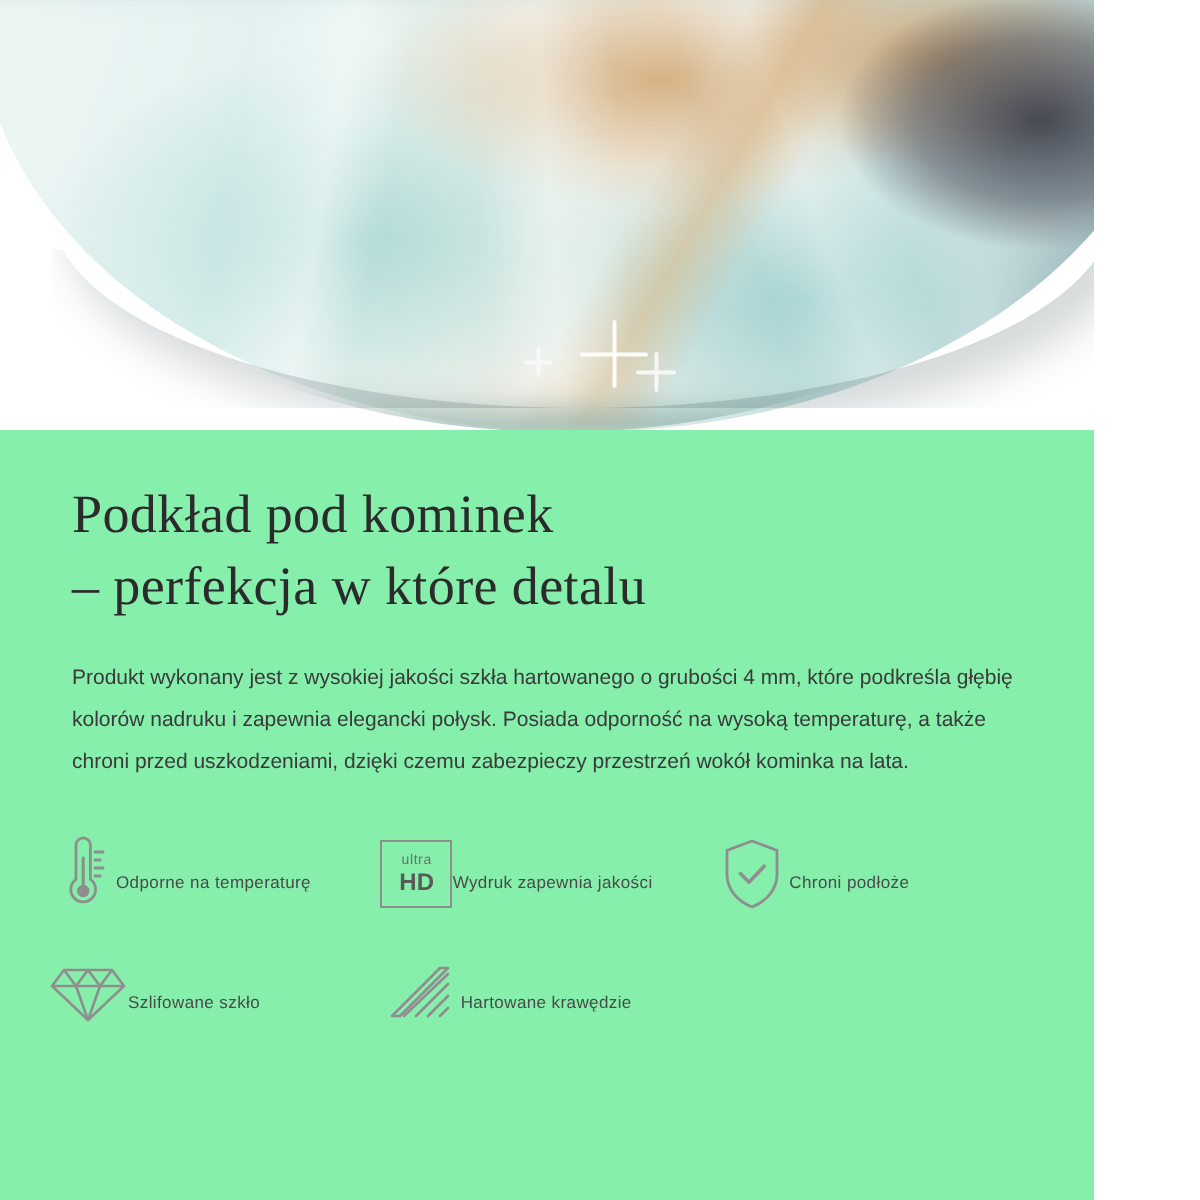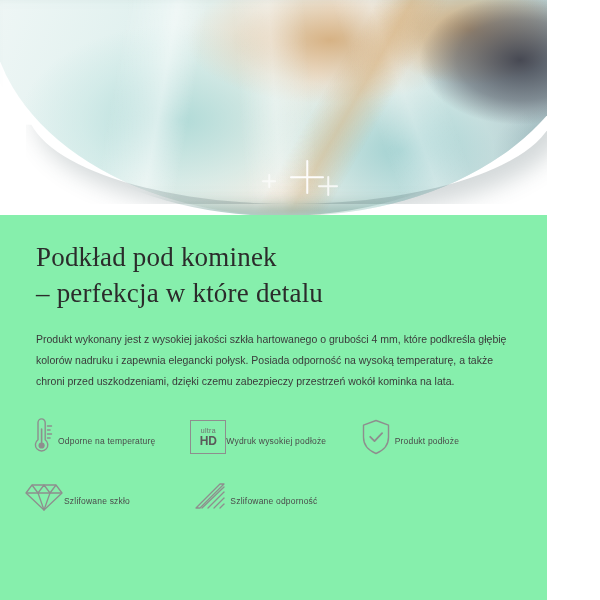--- a/index.html
+++ b/index.html
@@ -211,31 +211,31 @@
       <div class="feature-label">Odporne na temperaturę</div>
     </div>
 
     <div class="feature">
       <div class="feature-icon">
         <div class="ultrahd">
           <span class="u1">ultra</span>
           <span class="u2">HD</span>
         </div>
       </div>
-      <div class="feature-label">Wydruk wysokiej podłoże</div>
+      <div class="feature-label">Wydruk zapewnia jakości</div>
     </div>
 
     <div class="feature">
       <div class="feature-icon">
         <svg width="38" height="42" viewBox="0 0 38 42" fill="none" stroke="#8e8e8e" stroke-width="1.4" stroke-linejoin="round" stroke-linecap="round">
           <path d="M19 4.5 6.5 9.2v12.1c0 7.4 5.2 13.3 12.5 16.2 7.3-2.9 12.5-8.8 12.5-16.2V9.2z"></path>
           <path d="M13.2 20.8l4.3 4.3 7.6-8" stroke-width="1.8"></path>
         </svg>
       </div>
-      <div class="feature-label">Produkt podłoże</div>
+      <div class="feature-label">Chroni podłoże</div>
     </div>
 
     <div class="feature">
       <div class="feature-icon">
         <svg width="40" height="36" viewBox="0 0 40 36" fill="none" stroke="#8e8e8e" stroke-width="1.3" stroke-linejoin="round">
           <path d="M8 6h24l6 8-18 17L2 14z"></path>
           <path d="M2 14h36"></path>
           <path d="M8 6l6 8 6-8 6 8 6-8"></path>
           <path d="M14 14l6 17 6-17"></path>
         </svg>
@@ -246,18 +246,18 @@
     <div class="feature">
       <div class="feature-icon">
         <svg width="40" height="34" viewBox="0 0 40 34" fill="none" stroke="#8e8e8e" stroke-width="1.3" stroke-linecap="round" stroke-linejoin="round">
           <path d="M6 28 L30 4 L34 4 L10 28 Z"></path>
           <path d="M12 28 L34 7"></path>
           <path d="M18 28 L34 12"></path>
           <path d="M24 28 L34 18"></path>
           <path d="M30 28 L34 24"></path>
         </svg>
       </div>
-      <div class="feature-label">Szlifowane odporność</div>
+      <div class="feature-label">Hartowane krawędzie</div>
     </div>
 
 
   </div>
 </div>
 
 </body></html>

